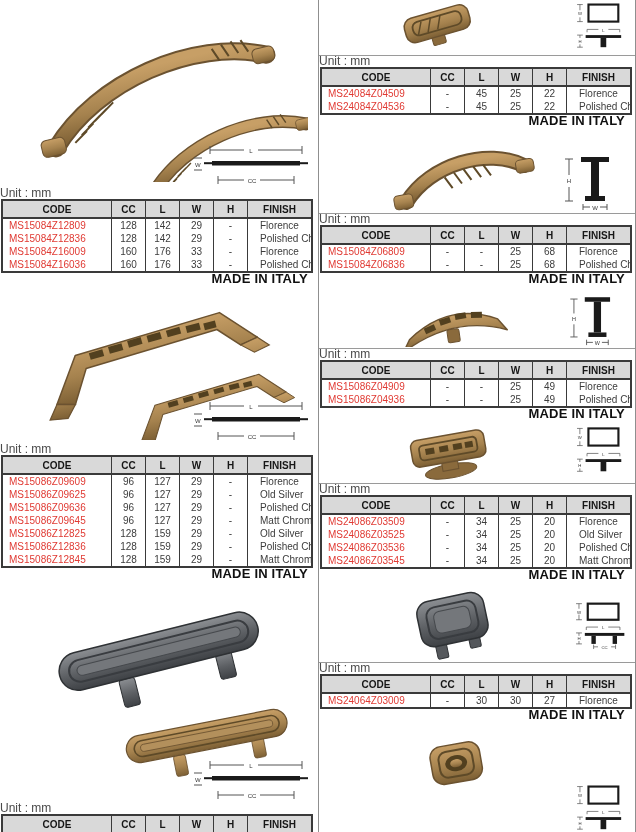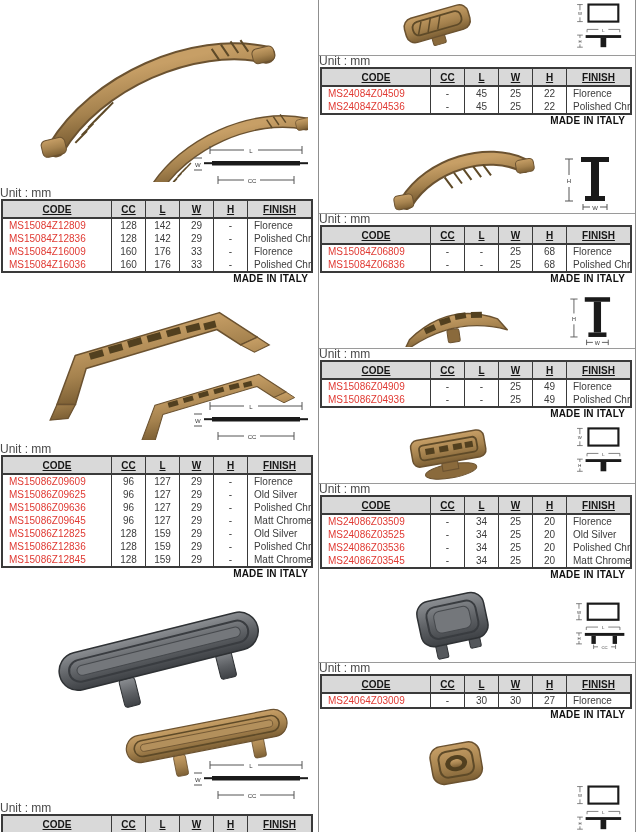--- a/index.html
+++ b/index.html
@@ -6,34 +6,34 @@
   #page{position:relative;width:636px;height:832px;background:#fff;overflow:hidden;
         font-family:"Liberation Sans",sans-serif;color:#222;}
   #cols{display:flex;width:636px;}
   .col{width:318px;box-sizing:border-box;}
   .col-right{border-left:1px solid #8f8f8f;border-right:1px solid #8f8f8f;}
   .section{position:relative;}
   .photo-area{position:relative;overflow:hidden;}
   .col-right .photo-area{border-bottom:1px solid #9a9a9a;}
   .diag{position:absolute;}
   .unit-line{height:11px;font-size:12px;color:#4a4a4a;text-align:left;padding-right:8px;line-height:11px;}
-  .made-line{height:13px;font-size:10px;font-weight:bold;color:#101010;text-align:right;
+  .made-line{height:13px;font-size:13px;font-weight:bold;color:#101010;text-align:right;
              padding-right:10px;line-height:12px;letter-spacing:.2px;}
   table.spec{border-collapse:collapse;width:312px;margin-left:1px;table-layout:fixed;
              font-size:10px;color:#3c3c3c;border:2px solid #3a3a3a;background:#fff;}
   table.spec th{background:var(--header-bg,#d9d9d9);border:1px solid #3a3a3a;border-bottom:2px solid #3a3a3a;
-                font-size:10px;font-weight:bold;color:#161616;height:14px;padding:1px 2px;text-decoration:underline;}
+                font-size:10px;font-weight:bold;color:#161616;height:14px;padding:1px 2px;}
   table.spec td{border-left:1px solid #3a3a3a;border-right:1px solid #3a3a3a;
                 height:13px;padding:0 3px;text-align:center;line-height:13px;
                 white-space:nowrap;overflow:hidden;}
   table.spec th:nth-child(1){width:104px;}
   table.spec th:nth-child(2),table.spec th:nth-child(3),
   table.spec th:nth-child(4),table.spec th:nth-child(5){width:29px;}
   table.spec td.c0{color:var(--code-red,#e03a33);text-align:left;padding-left:6px;}
-  table.spec td.c5{text-align:left;padding-left:6px;}
+  table.spec td.c5{text-align:left;padding-left:12px;}
   .dimtext{font-size:6px;fill:#333;font-family:"Liberation Sans",sans-serif;}
   .dimline{stroke:#555;stroke-width:1;fill:none;}
   .ink{fill:#1a1a1a;}
 </style>
 </head>
 <body>
 
 <svg width="0" height="0" style="position:absolute" aria-hidden="true">
   <defs>
     <linearGradient id="brassG" x1="0" y1="0" x2="0" y2="1">

